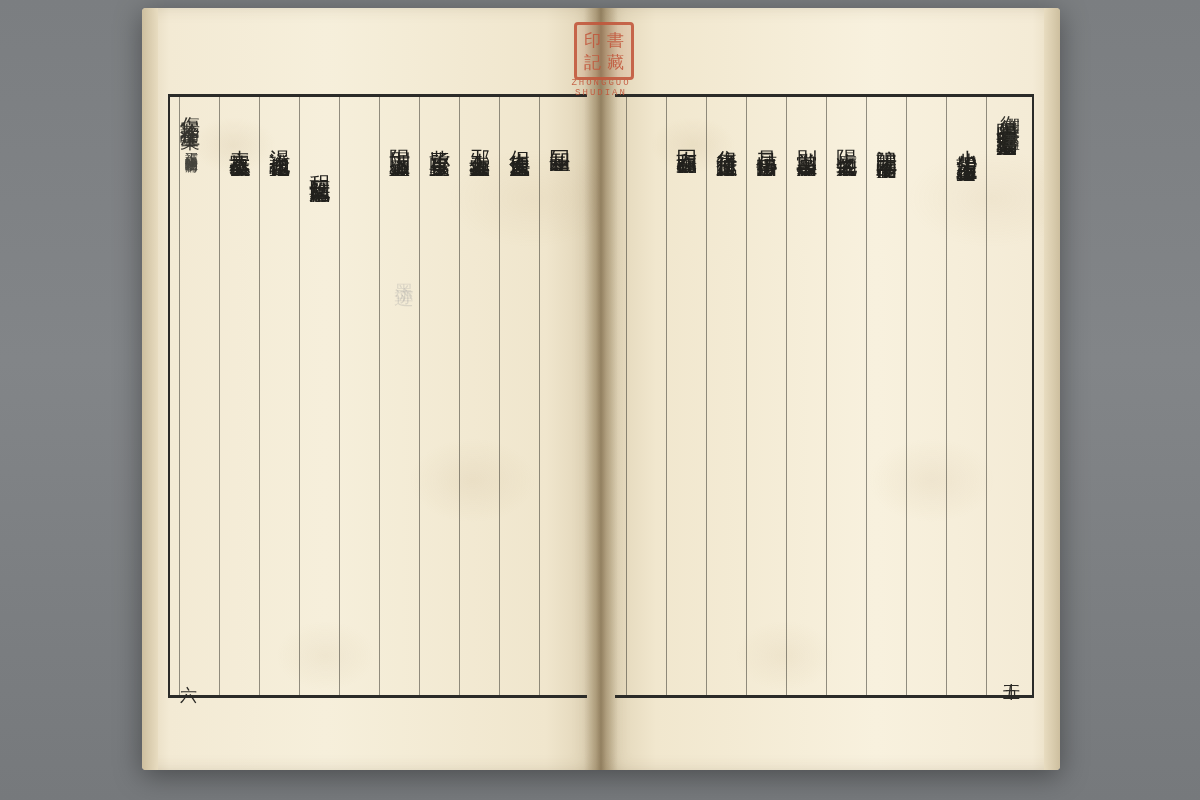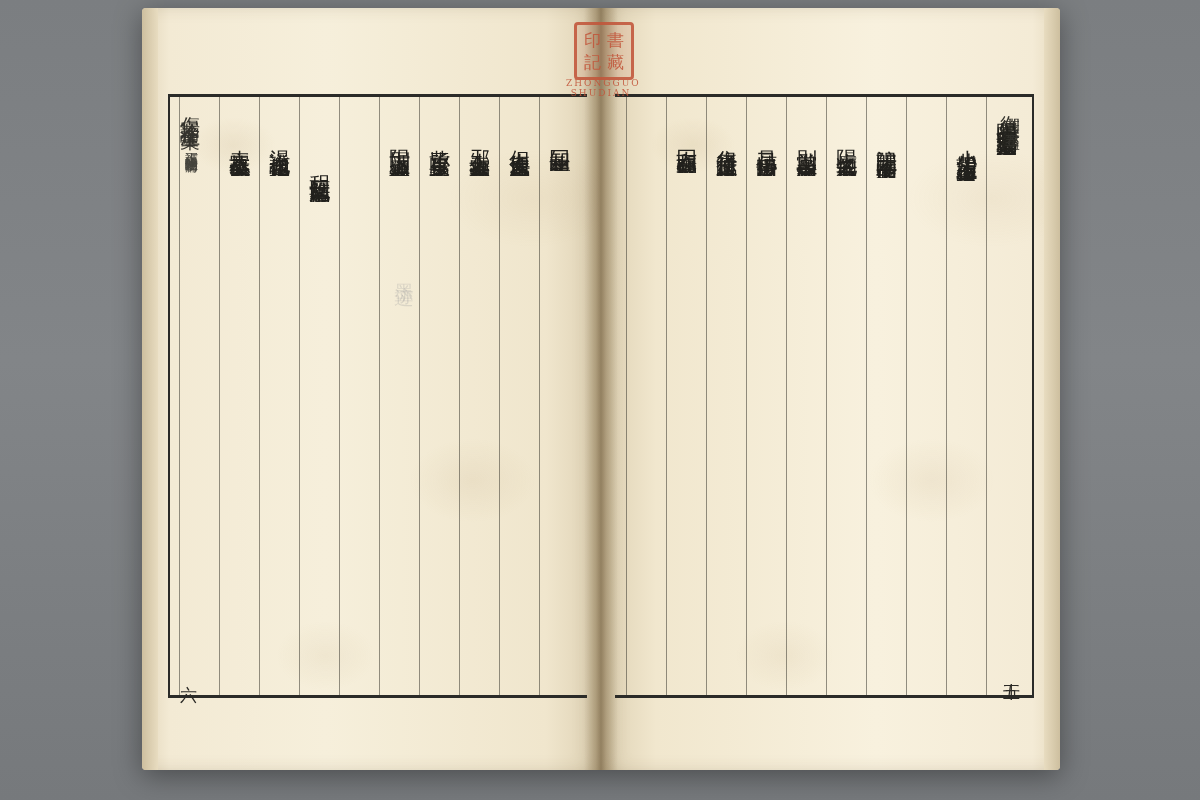--- a/index.html
+++ b/index.html
@@ -241,20 +241,21 @@
   }
   .seal .caption {
     position: absolute;
     left: 0;
     top: 56px;
     width: 70px;
     text-align: center;
     font-size: 9px;
     letter-spacing: 2px;
     color: #c2553a;
+    font-family: Liberation Mono, monospace;
   }
 
   
   .ghost {
     position: absolute;
     color: rgba(90,95,110,0.16);
     writing-mode: vertical-rl;
     text-orientation: upright;
     font-size: 19px;
     letter-spacing: 3px;

